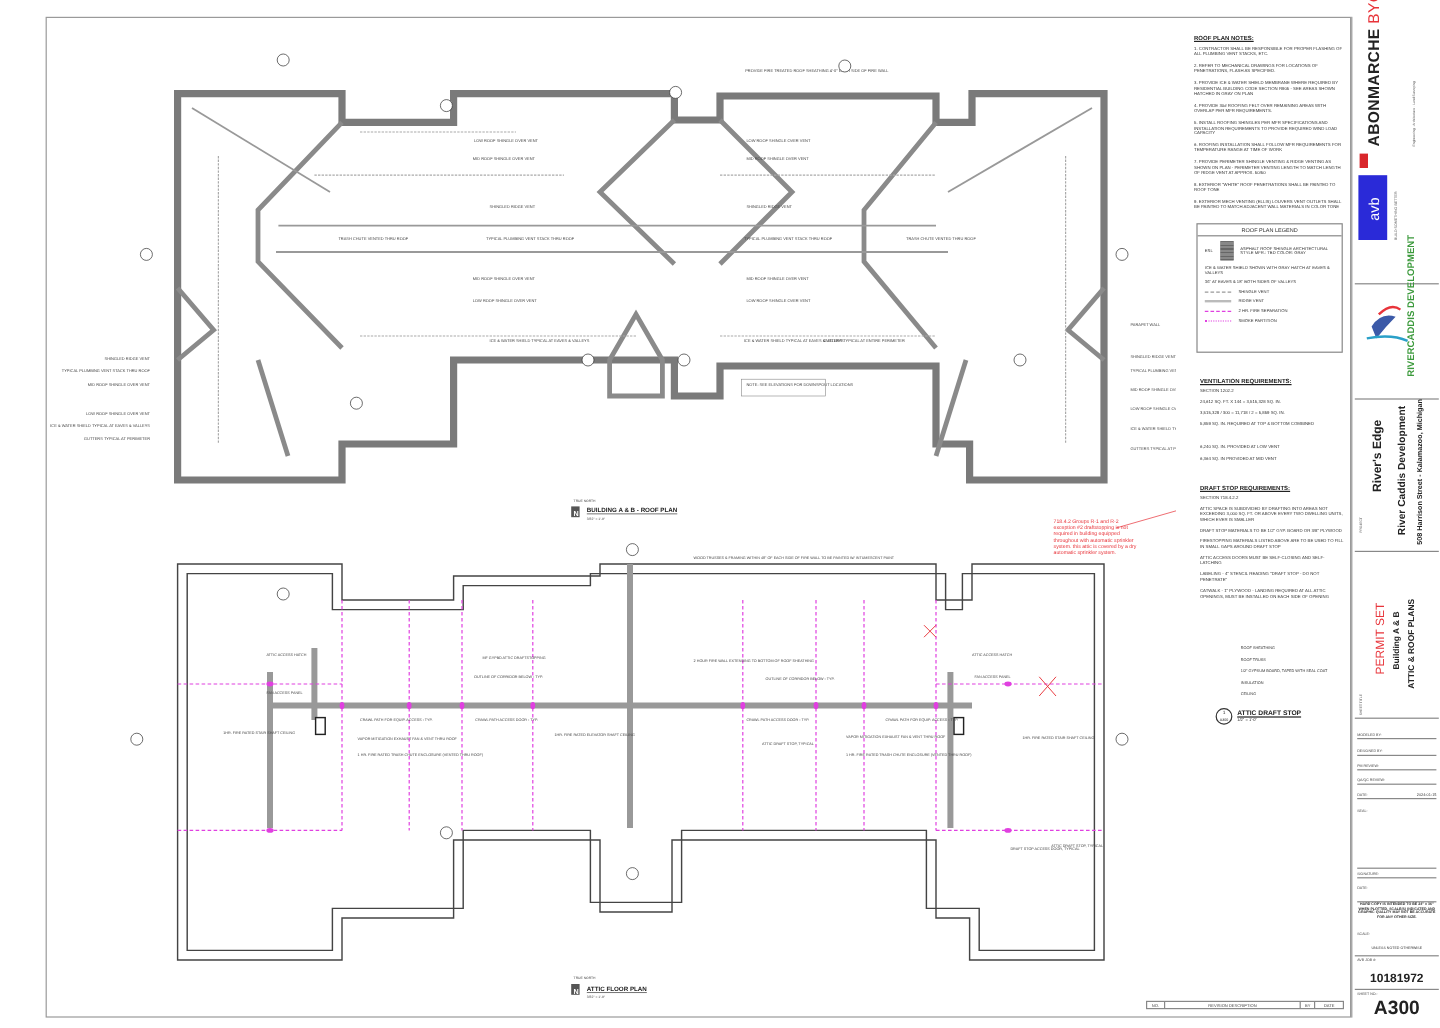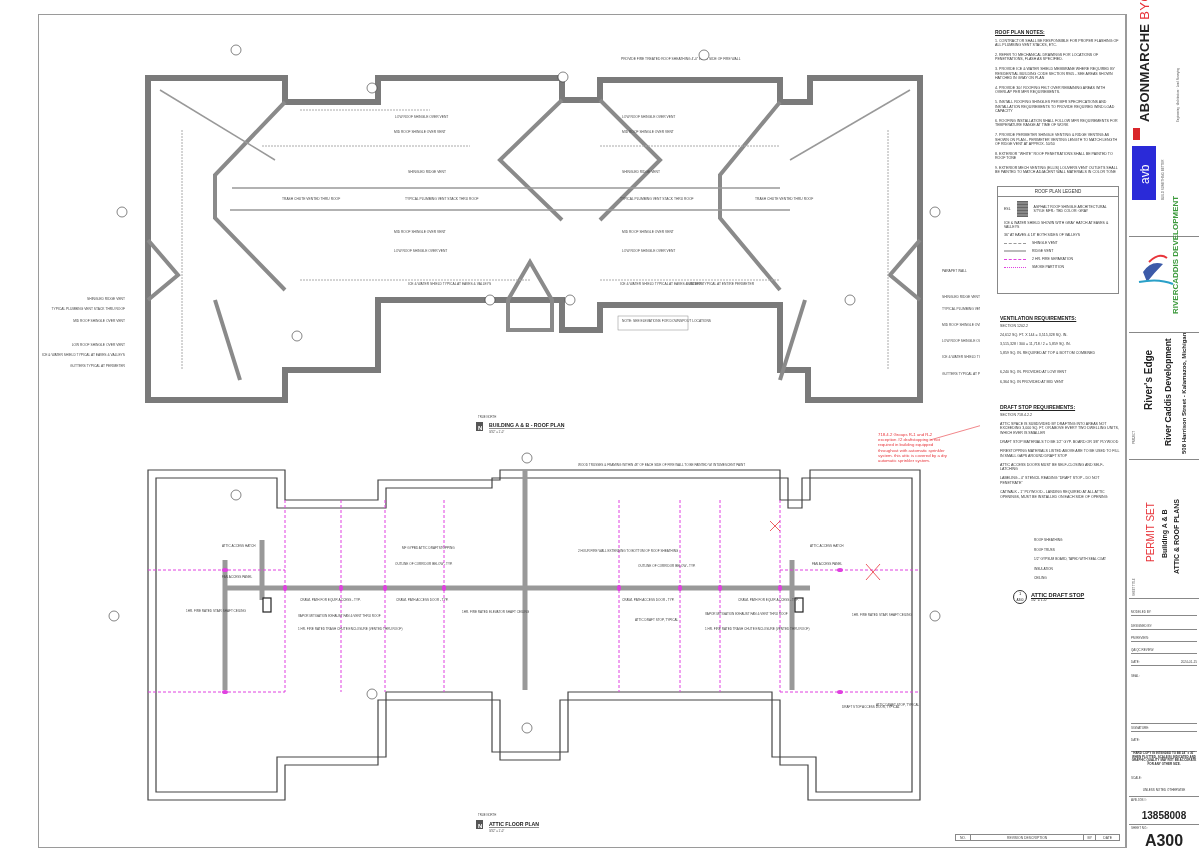--- a/index.html
+++ b/index.html
@@ -396,18 +396,18 @@
     <div class="tb-field" style="top:634px;"><span>QA/QC REVIEW:</span></div>
     <div class="tb-field" style="top:646px;"><span>DATE:</span><span class="val">2024-01-15</span></div>
     <div class="tb-field" style="top:660px; height:50px; border-bottom:1px solid #888;"><span>SEAL:</span></div>
     <div class="tb-field" style="top:712px;"><span>SIGNATURE:</span></div>
     <div class="tb-field" style="top:724px; height:14px;"><span>DATE:</span></div>
     <div class="hard-copy">HARD COPY IS INTENDED TO BE 24" x 36" WHEN PLOTTED. SCALE(S) INDICATED AND GRAPHIC QUALITY MAY NOT BE ACCURATE FOR ANY OTHER SIZE.</div>
     <div class="tb-field" style="top:762px; border-bottom:none;"><span>SCALE:</span></div>
     <div class="scale-val">UNLESS NOTED OTHERWISE</div>
     <div class="divider-v" style="top:782px;"></div>
     <div class="tb-field" style="top:784px; border-bottom:none;"><span>AVB JOB #:</span></div>
-    <div class="job-no">13858008</div>
+    <div class="job-no">10181972</div>
     <div class="divider-v" style="top:810px;"></div>
     <div class="tb-field" style="top:812px; border-bottom:none;"><span>SHEET NO.:</span></div>
     <div class="sheet-no">A300</div>
   </div>
 </div>
 
 </body></html>

